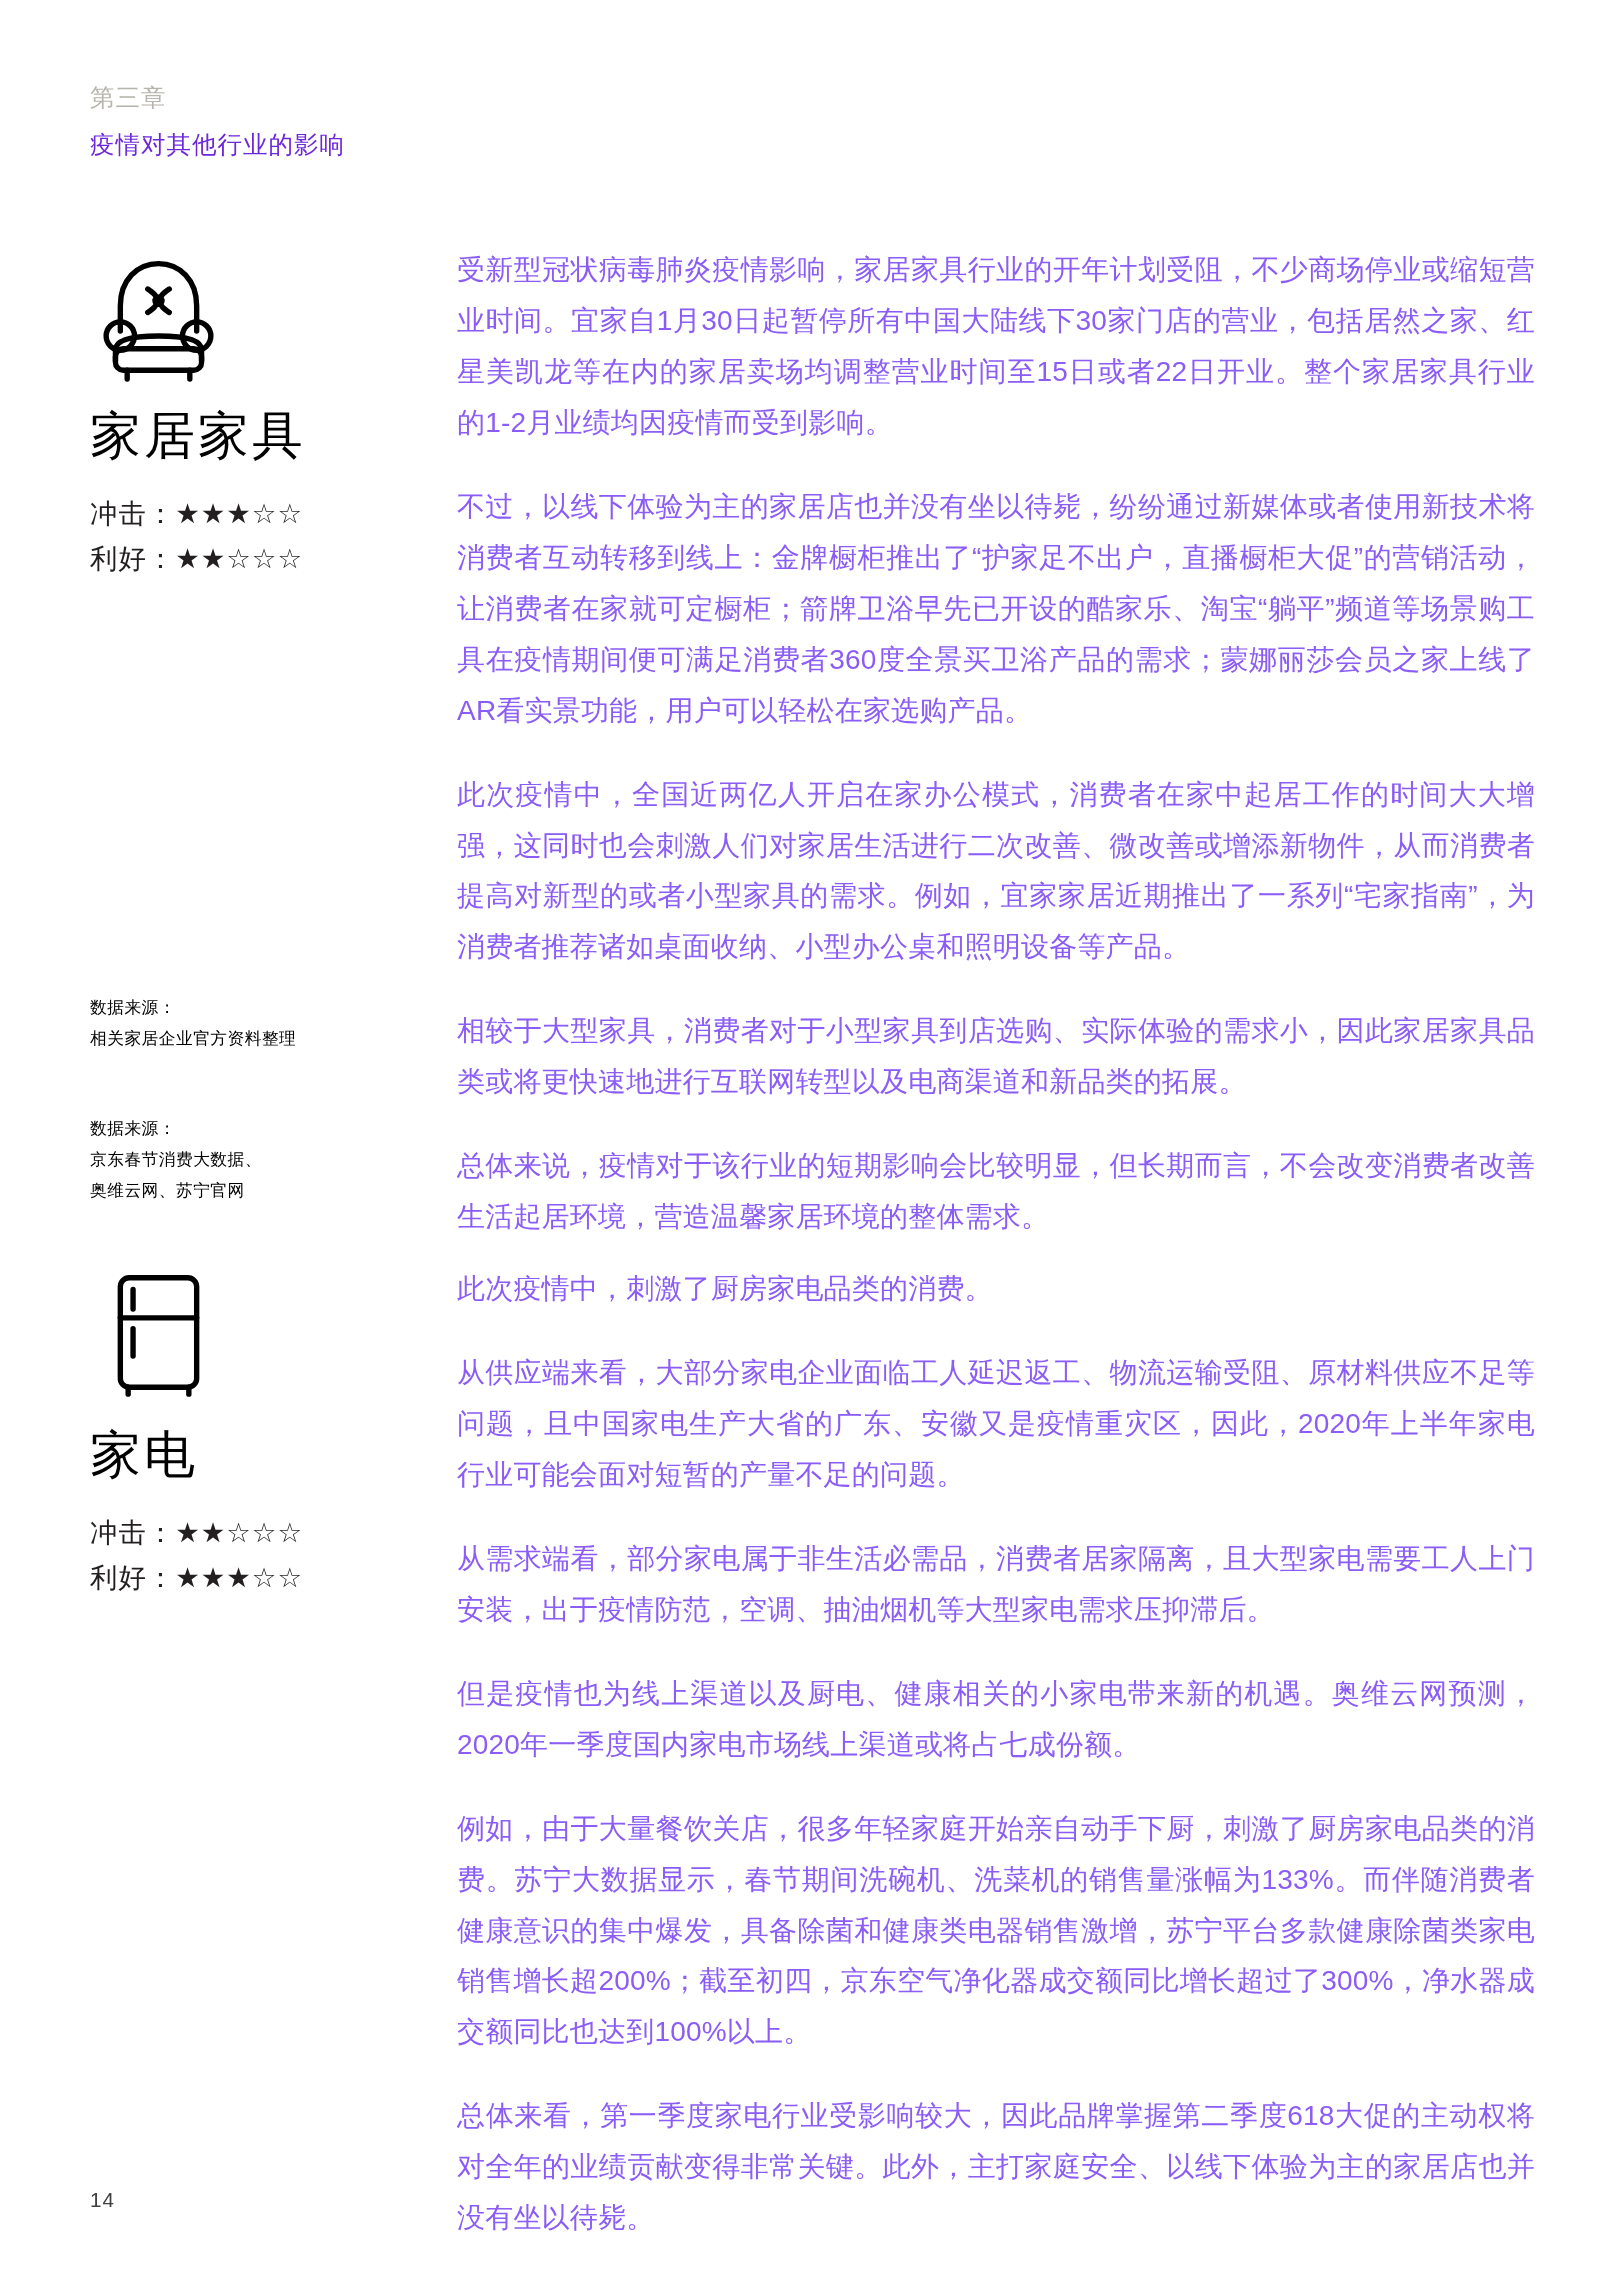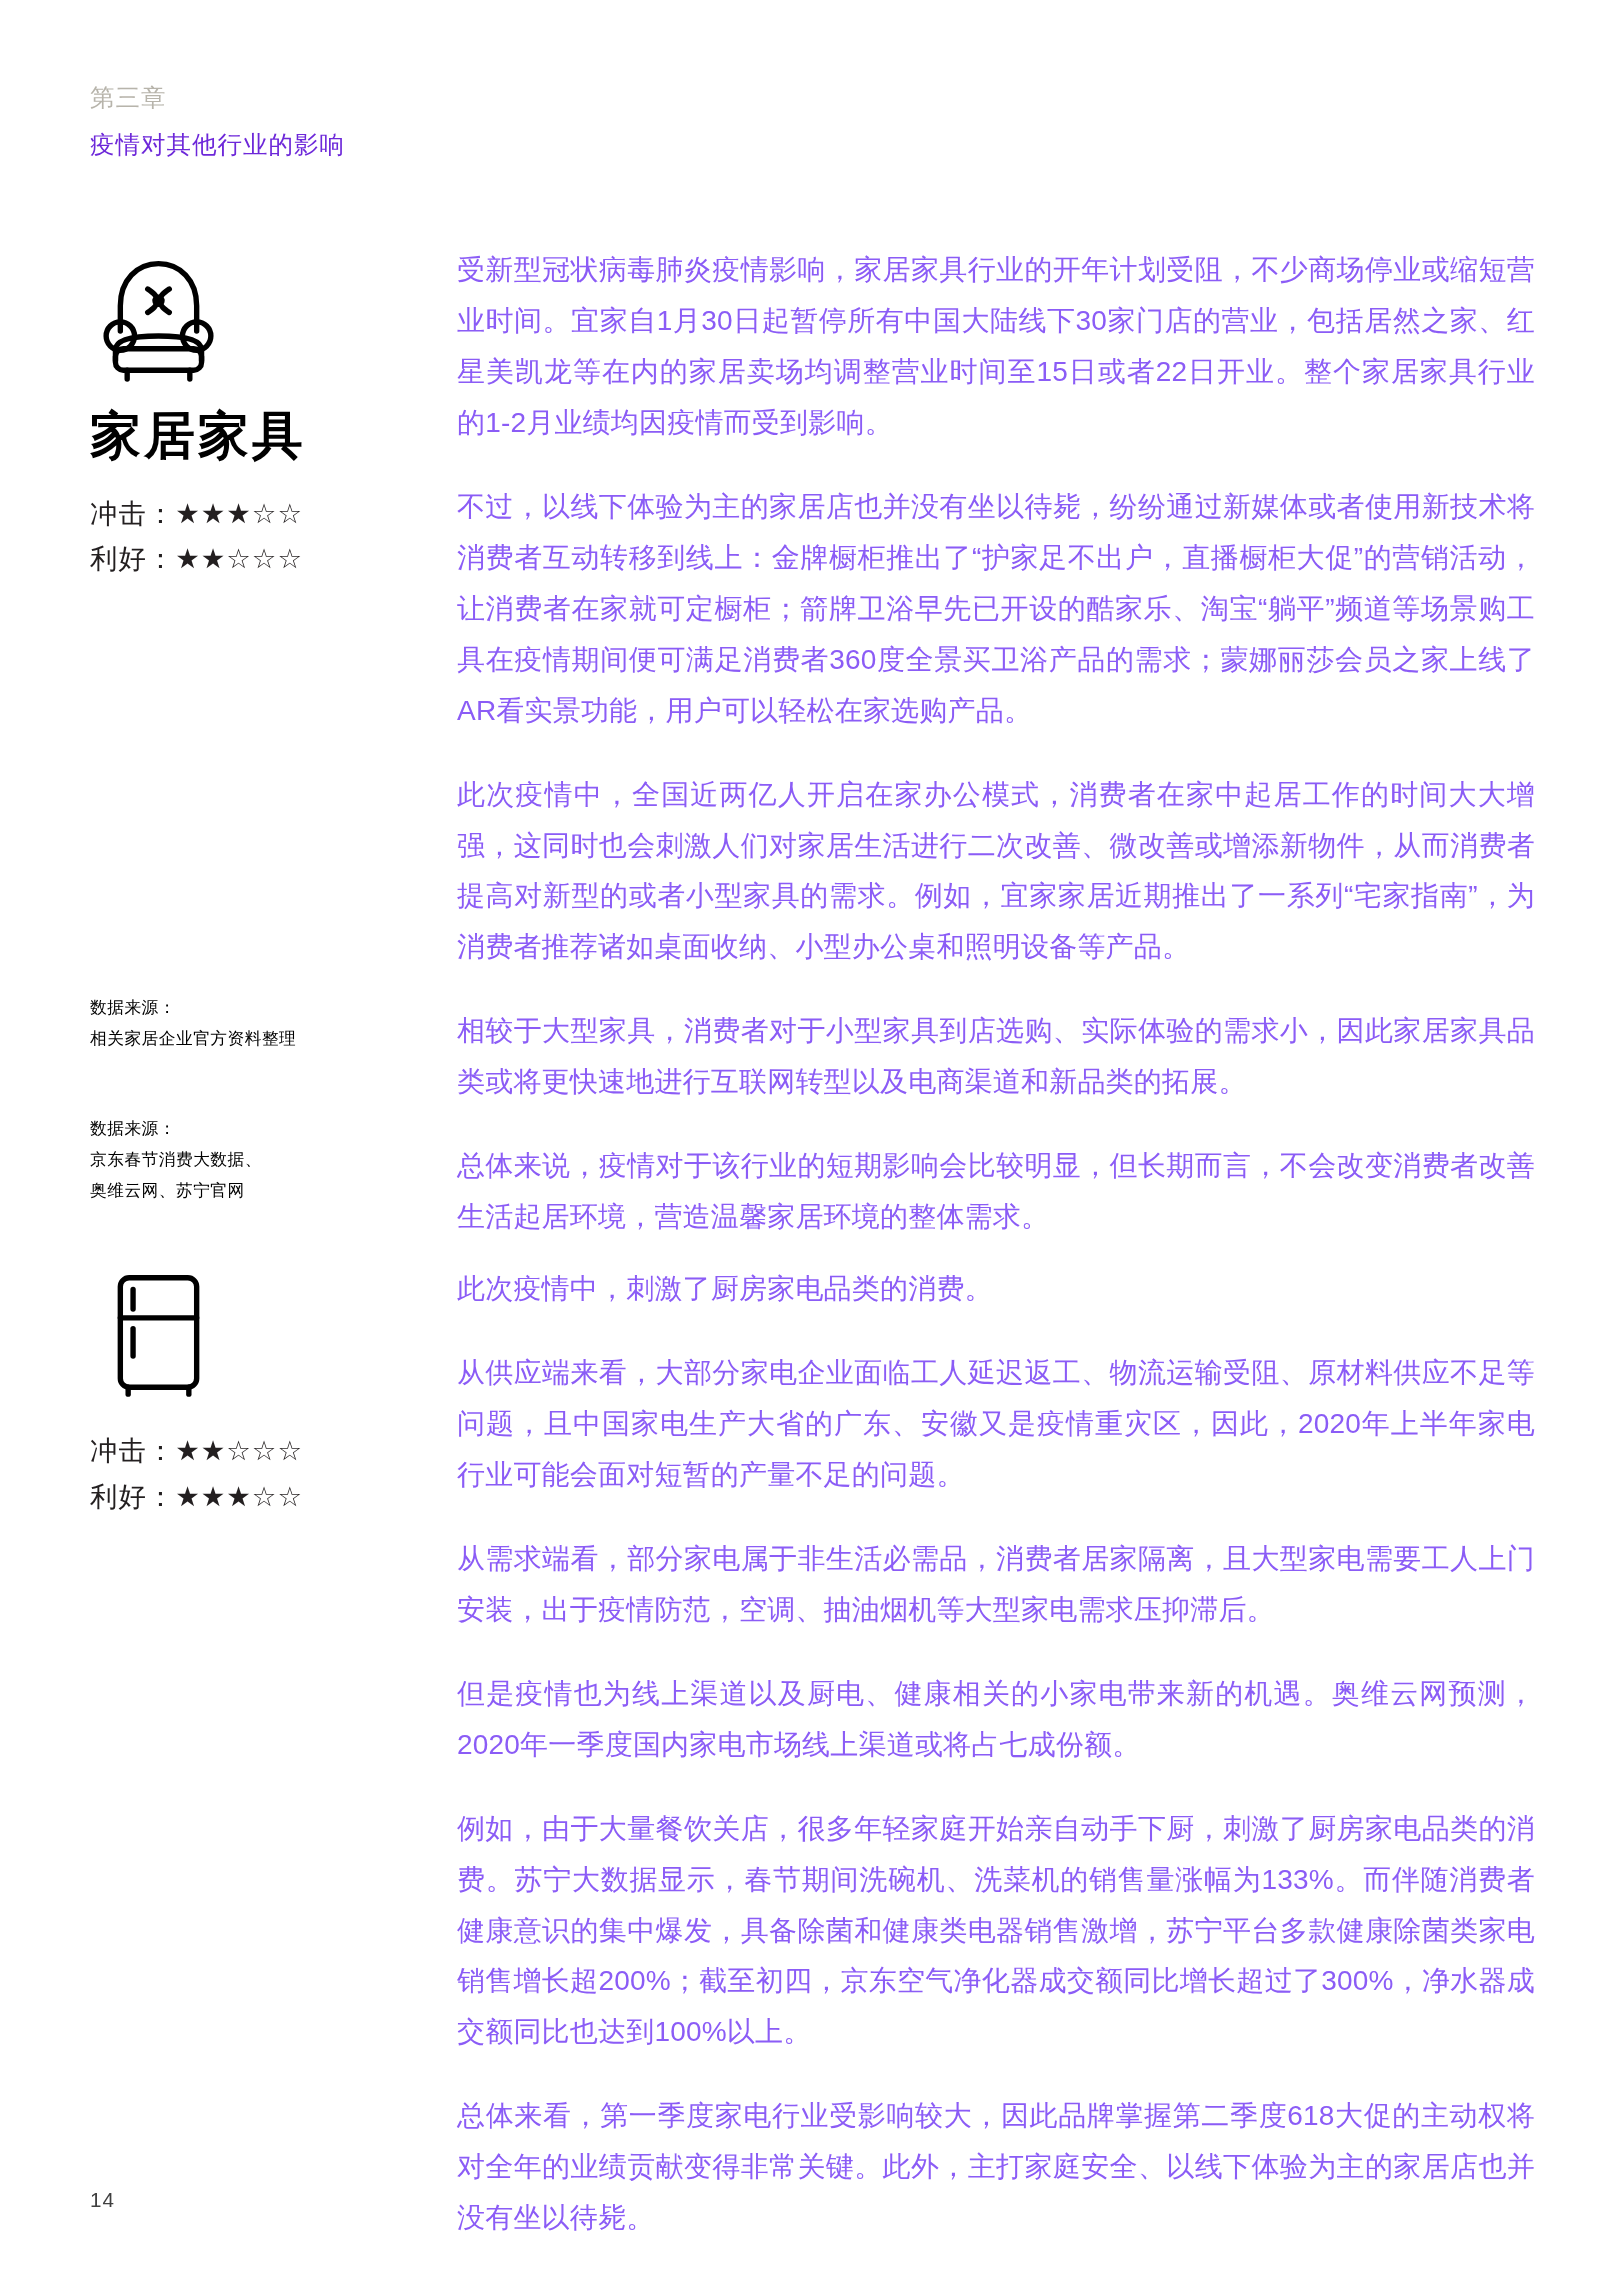--- a/index.html
+++ b/index.html
@@ -61,21 +61,21 @@
   .icon-box {
     width: 137px;
     height: 137px;
     display: block;
   }
   .icon-box svg { display: block; }
 
   
   .section-title {
     font-size: 51px;
-    font-weight: 700;
+    font-weight: 400;
     color: #000000;
     letter-spacing: 2.9px;
     margin-top: 25.5px;
     line-height: 1.1;
     white-space: nowrap;
   }
 
   
   .rating-list { margin-top: 27.4px; }
   .rating-row {
@@ -194,20 +194,21 @@
 
         <path d="M44 26 V46"></path>
 
         <path d="M44 66 V94"></path>
 
         <path d="M39 126 V133"></path>
         <path d="M101 126 V133"></path>
       </svg>
     </div>
 
+    <div class="section-title">家电</div>
 
     <div class="rating-list">
       <div class="rating-row">
         <span class="rating-label">冲击：</span><span class="rating-stars">★★☆☆☆</span>
       </div>
       <div class="rating-row">
         <span class="rating-label">利好：</span><span class="rating-stars">★★★☆☆</span>
       </div>
     </div>
   </div>

